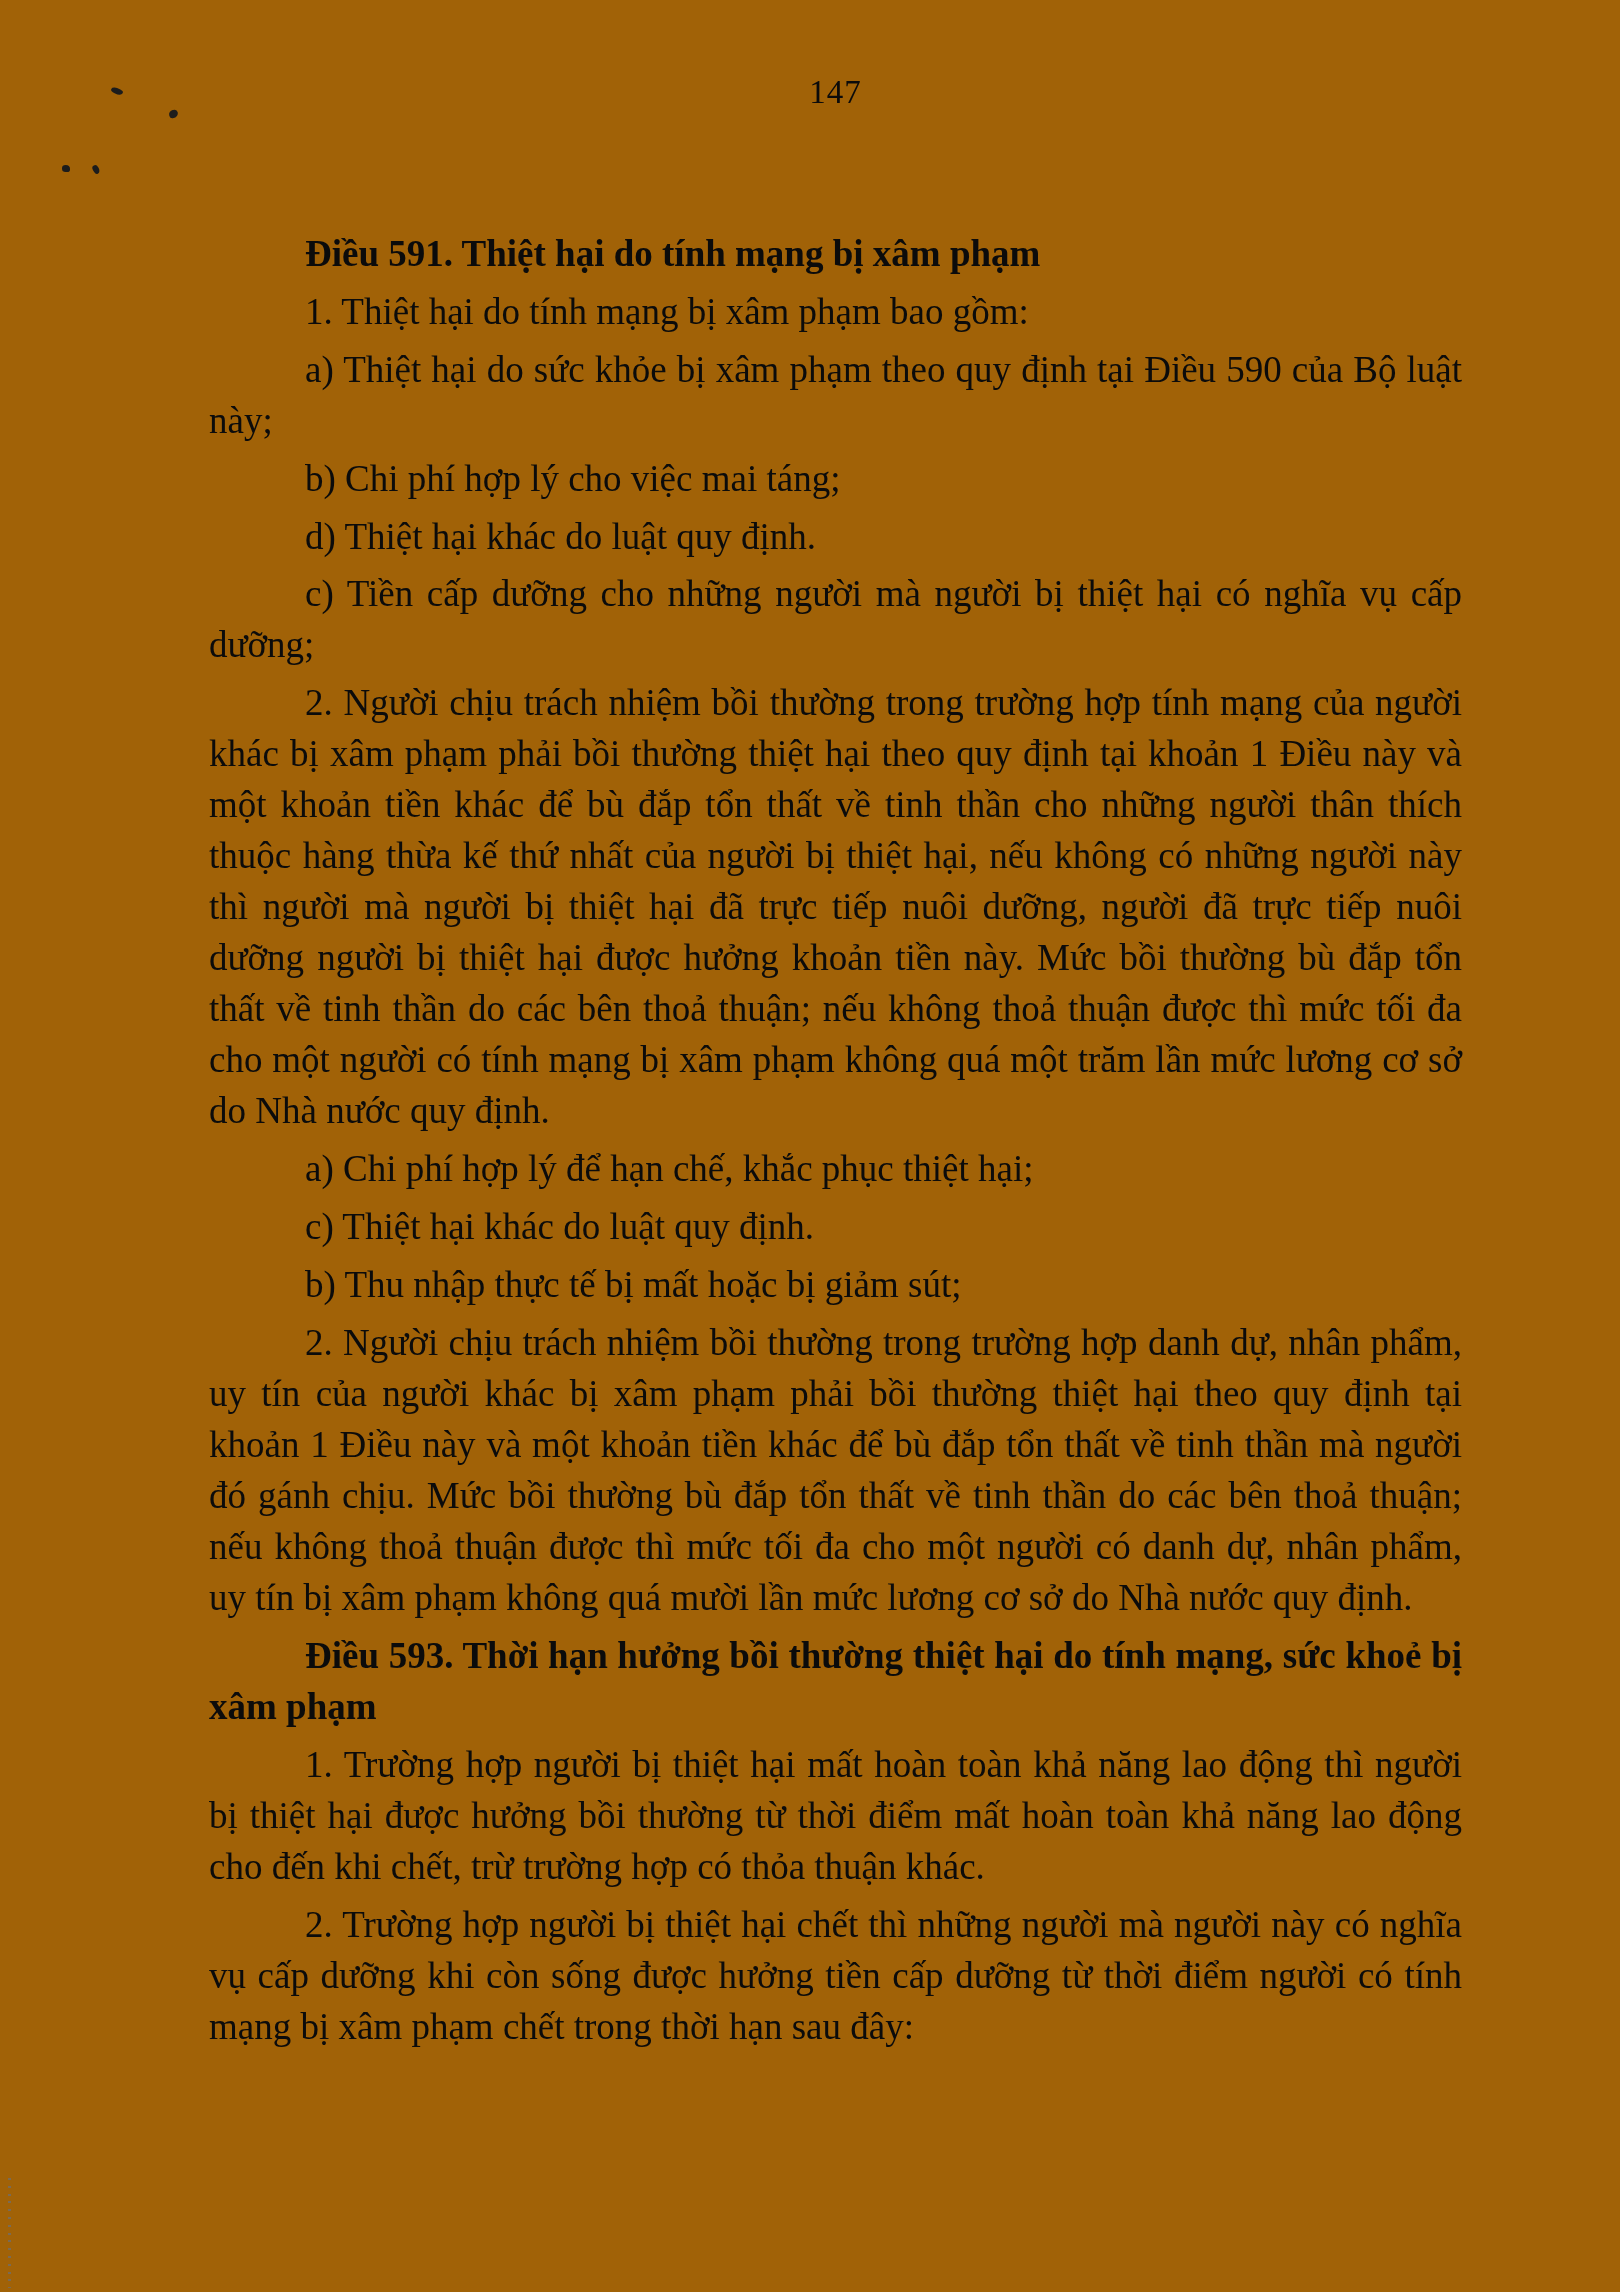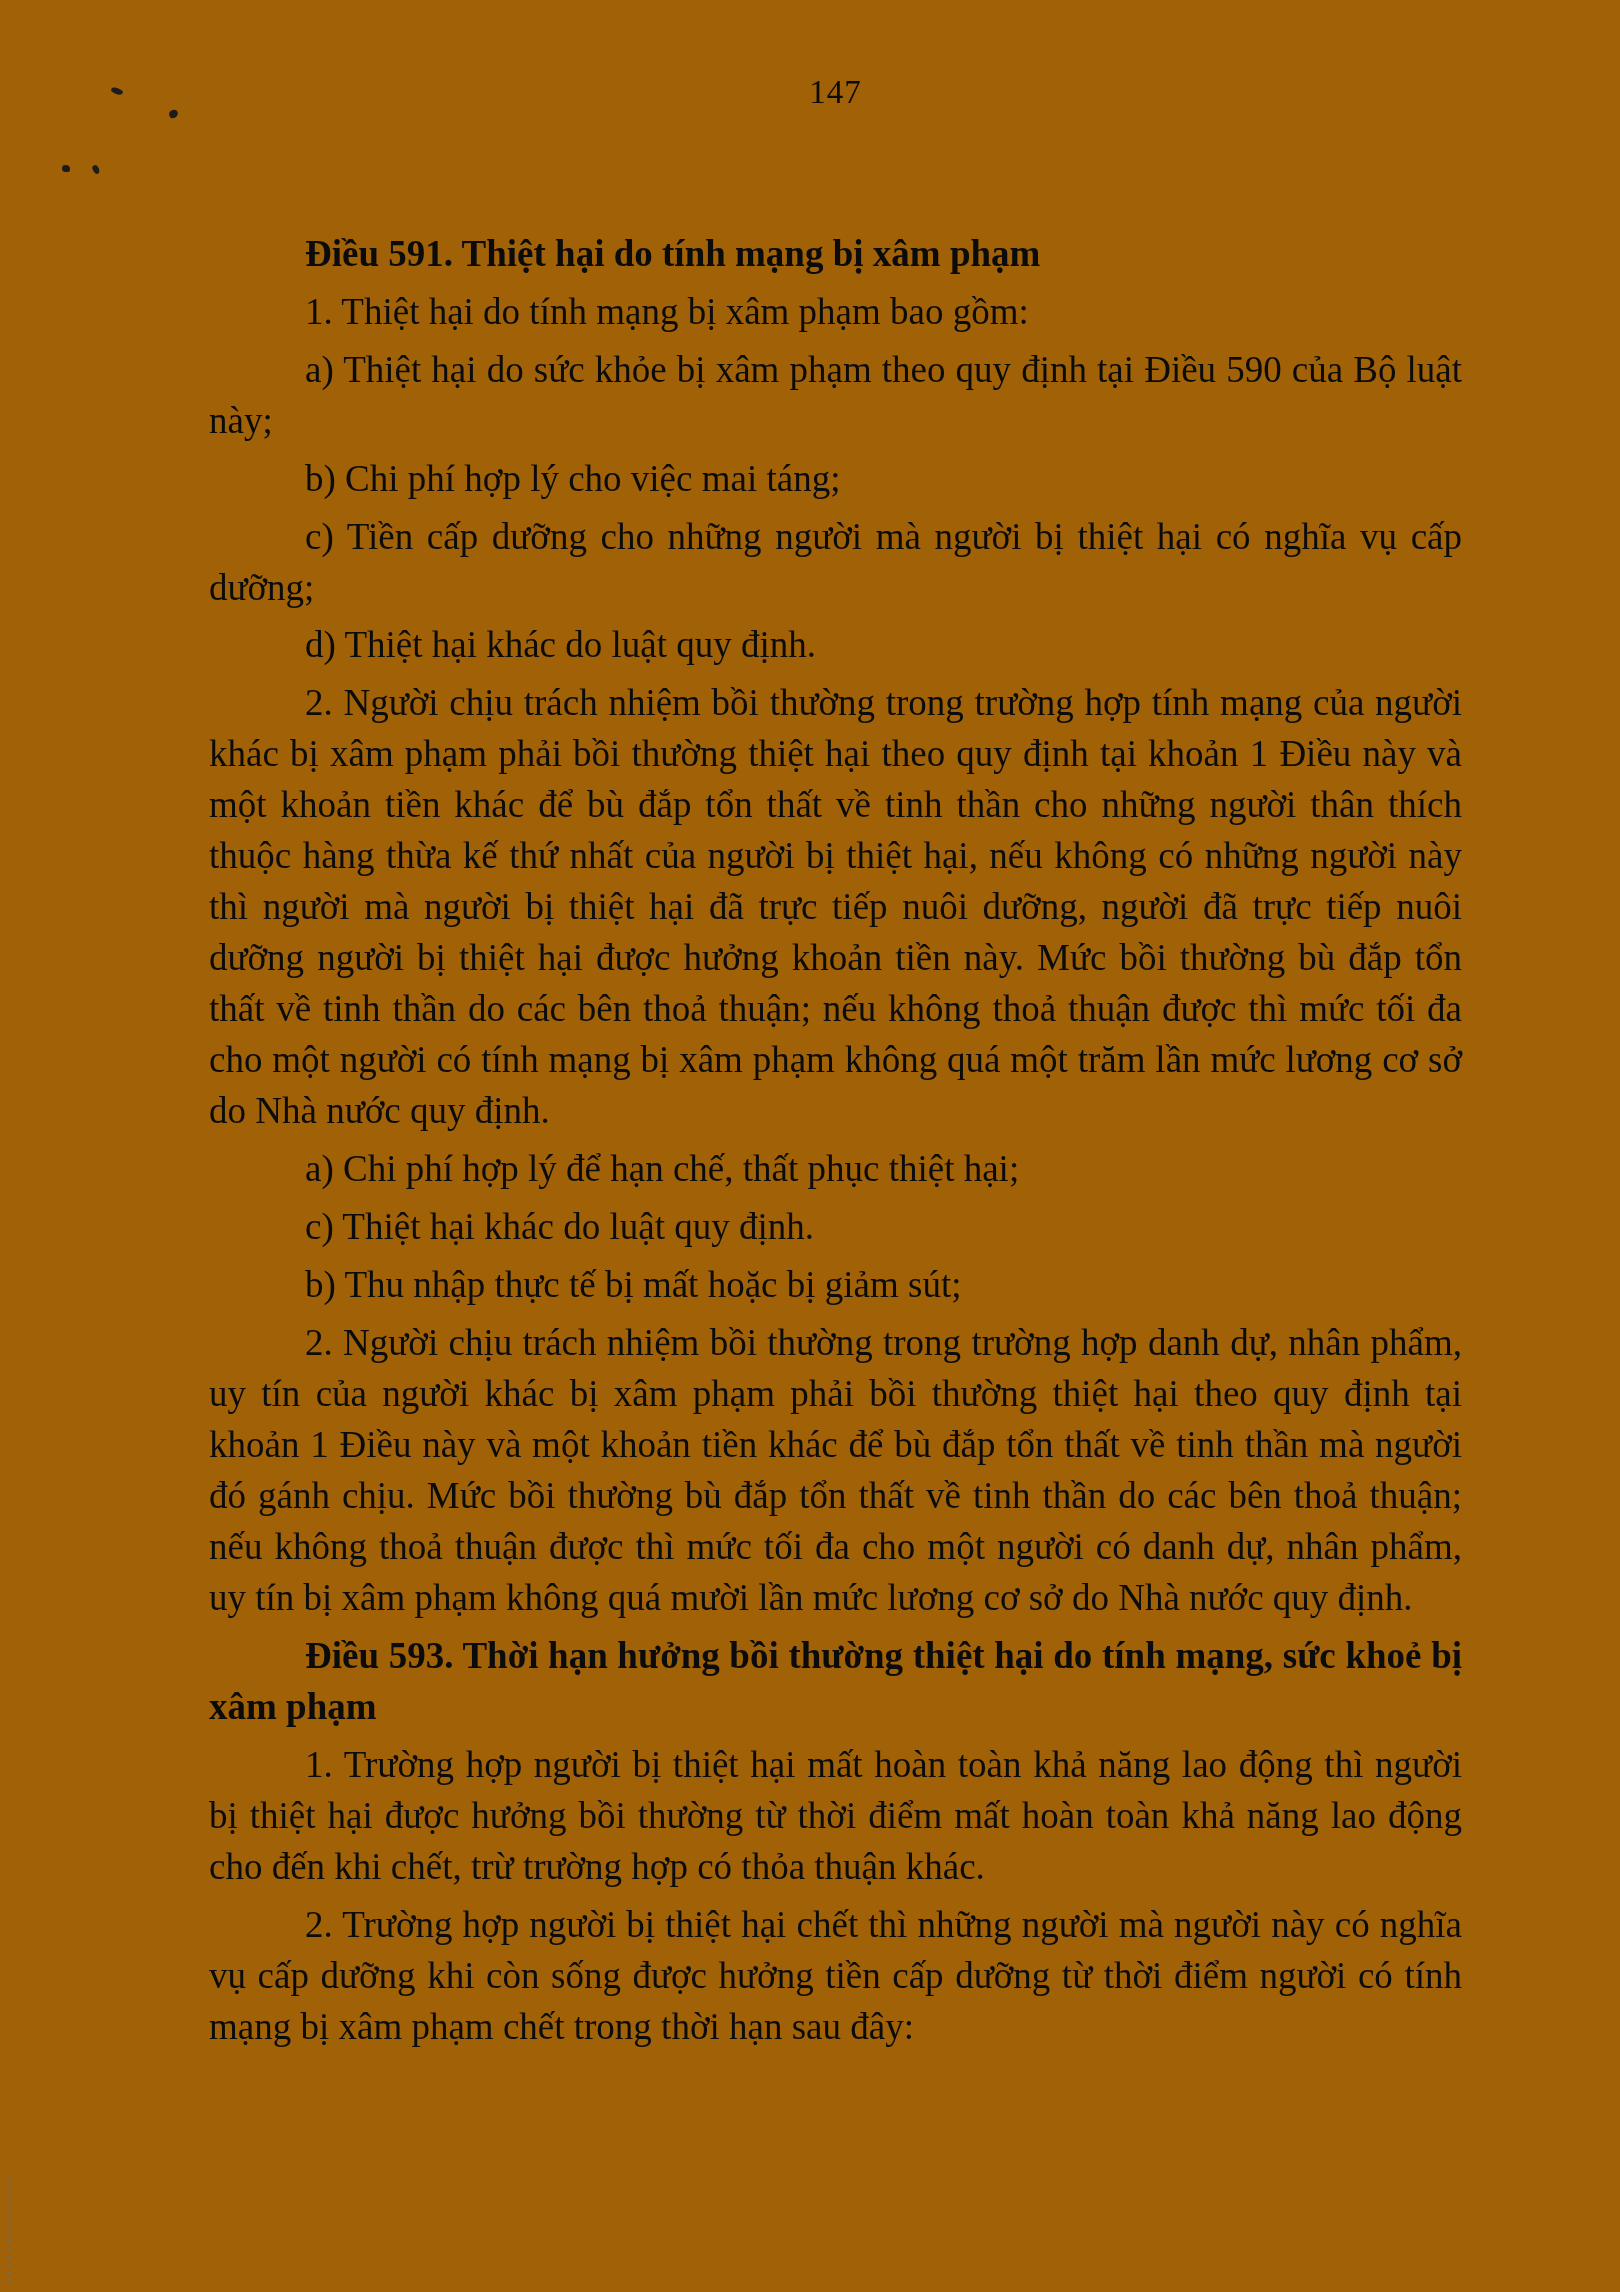--- a/index.html
+++ b/index.html
@@ -77,25 +77,25 @@
   <span class="speck s4"></span>
 
   <div class="pageno">147</div>
 
   <div class="content">
 
     <p class="h">Điều 591. Thiệt hại do tính mạng bị xâm phạm</p>
     <p>1. Thiệt hại do tính mạng bị xâm phạm bao gồm:</p>
     <p>a) Thiệt hại do sức khỏe bị xâm phạm theo quy định tại Điều 590 của Bộ luật này;</p>
     <p>b) Chi phí hợp lý cho việc mai táng;</p>
+    <p>d) Thiệt hại khác do luật quy định.</p>
     <p>c) Tiền cấp dưỡng cho những người mà người bị thiệt hại có nghĩa vụ cấp dưỡng;</p>
-    <p>d) Thiệt hại khác do luật quy định.</p>
     <p>2. Người chịu trách nhiệm bồi thường trong trường hợp tính mạng của người khác bị xâm phạm phải bồi thường thiệt hại theo quy định tại khoản 1 Điều này và một khoản tiền khác để bù đắp tổn thất về tinh thần cho những người thân thích thuộc hàng thừa kế thứ nhất của người bị thiệt hại, nếu không có những người này thì người mà người bị thiệt hại đã trực tiếp nuôi dưỡng, người đã trực tiếp nuôi dưỡng người bị thiệt hại được hưởng khoản tiền này. Mức bồi thường bù đắp tổn thất về tinh thần do các bên thoả thuận; nếu không thoả thuận được thì mức tối đa cho một người có tính mạng bị xâm phạm không quá một trăm lần mức lương cơ sở do Nhà nước quy định.</p>
 
-    <p>a) Chi phí hợp lý để hạn chế, thất phục thiệt hại;</p>
+    <p>a) Chi phí hợp lý để hạn chế, khắc phục thiệt hại;</p>
     <p>c) Thiệt hại khác do luật quy định.</p>
     <p>b) Thu nhập thực tế bị mất hoặc bị giảm sút;</p>
     <p>2. Người chịu trách nhiệm bồi thường trong trường hợp danh dự, nhân phẩm, uy tín của người khác bị xâm phạm phải bồi thường thiệt hại theo quy định tại khoản 1 Điều này và một khoản tiền khác để bù đắp tổn thất về tinh thần mà người đó gánh chịu. Mức bồi thường bù đắp tổn thất về tinh thần do các bên thoả thuận; nếu không thoả thuận được thì mức tối đa cho một người có danh dự, nhân phẩm, uy tín bị xâm phạm không quá mười lần mức lương cơ sở do Nhà nước quy định.</p>
 
     <p class="h">Điều 593. Thời hạn hưởng bồi thường thiệt hại do tính mạng, sức khoẻ bị xâm phạm</p>
     <p>1. Trường hợp người bị thiệt hại mất hoàn toàn khả năng lao động thì người bị thiệt hại được hưởng bồi thường từ thời điểm mất hoàn toàn khả năng lao động cho đến khi chết, trừ trường hợp có thỏa thuận khác.</p>
     <p>2. Trường hợp người bị thiệt hại chết thì những người mà người này có nghĩa vụ cấp dưỡng khi còn sống được hưởng tiền cấp dưỡng từ thời điểm người có tính mạng bị xâm phạm chết trong thời hạn sau đây:</p>
 
   </div>
 

